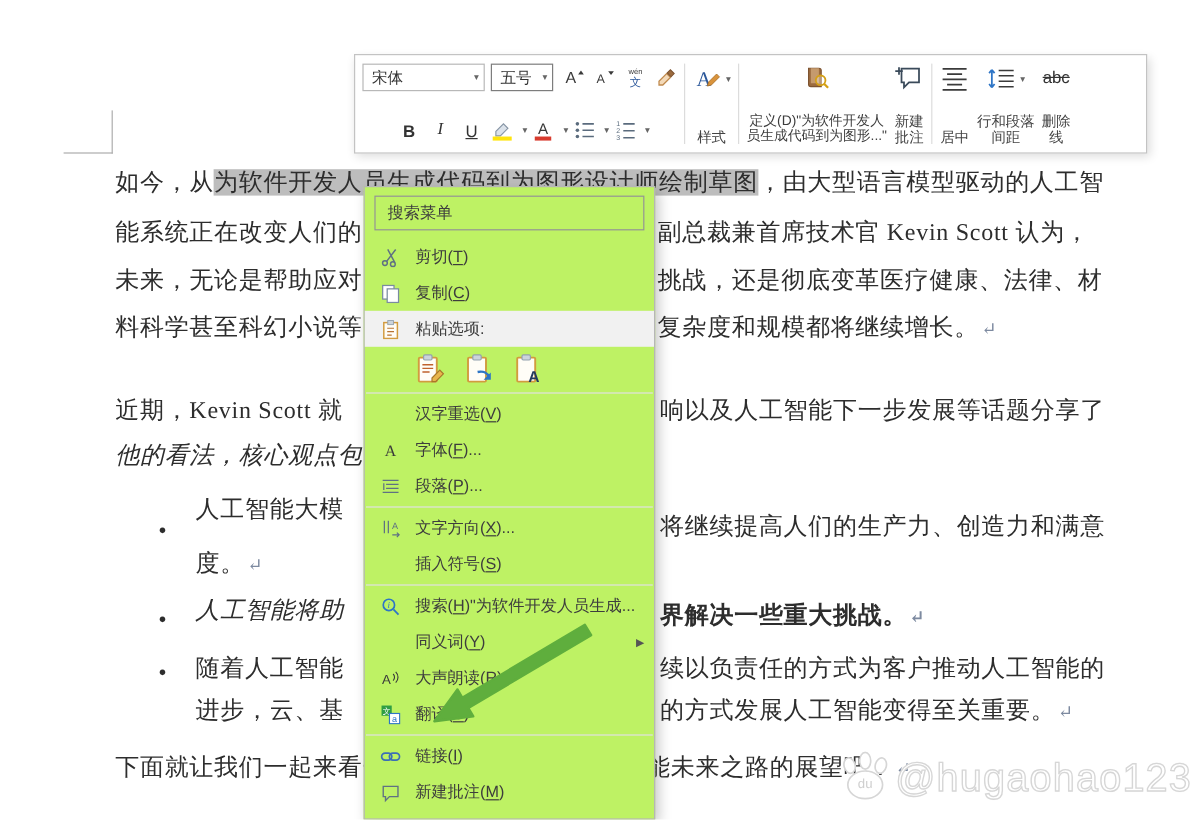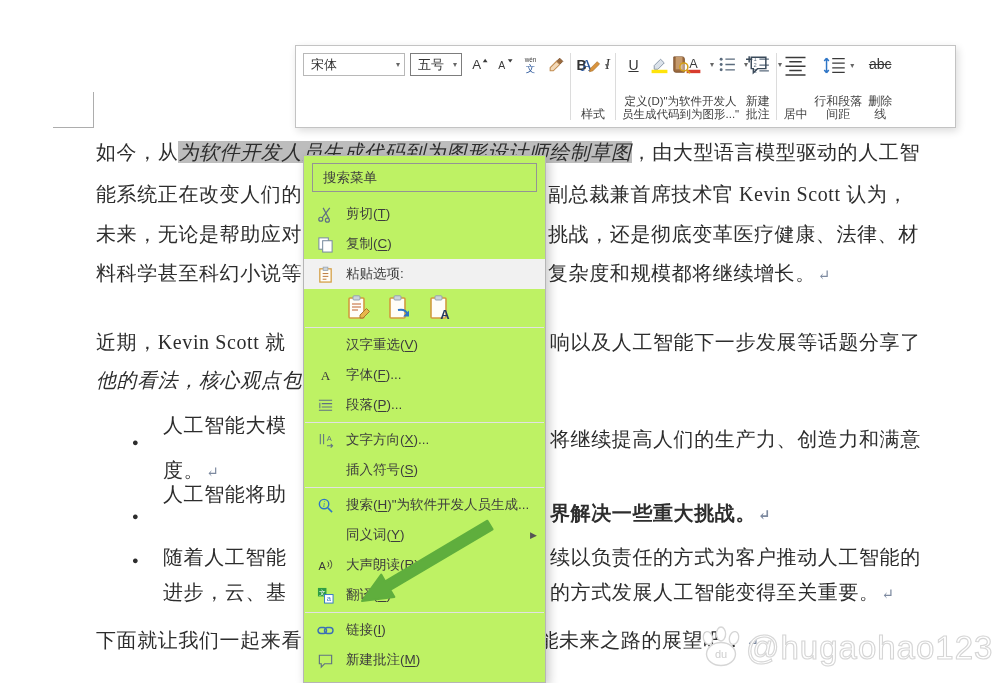--- a/index.html
+++ b/index.html
@@ -4,31 +4,31 @@
 <style>
   html,body{margin:0;padding:0;}
   body{width:996px;height:683px;position:relative;overflow:hidden;background:#ffffff;
        font-family:"Liberation Sans","DejaVu Sans",sans-serif;}
 
   
   #doc-layer{position:absolute;inset:0;z-index:1;}
   .doc-run{position:absolute;white-space:nowrap;
            font-family:"Liberation Serif","DejaVu Serif",serif;
            font-size:20px;letter-spacing:.6px;color:#2d2d2d;line-height:28px;}
-  .doc-run .sel{background:var(--sel);font-style:italic;}
+  .doc-run .sel{background:var(--sel);}
   .doc-run .ret{color:#7d8aa0;font-size:15px;letter-spacing:0;margin-left:2px;}
   .doc-run .bullet{font-size:11px;}
   .crop-mark{position:absolute;left:53px;top:92px;width:40px;height:35px;
              border-right:1px solid #adadad;border-bottom:1px solid #adadad;}
 
   
   .mini-toolbar{position:absolute;left:295px;top:45px;width:661px;height:83px;background:#fff;
     border:1px solid #c3c3c3;box-shadow:2px 3px 8px rgba(0,0,0,.14);display:flex;
     align-items:stretch;z-index:5;padding:2px 3px;box-sizing:border-box;}
-  .tb-left{width:264px;display:flex;flex-direction:row;justify-content:space-between;padding:3px 0 3px 4px;}
+  .tb-left{width:264px;display:flex;flex-direction:column;justify-content:space-between;padding:3px 0 3px 4px;align-items:center;}
   .tb-row{display:flex;align-items:center;gap:1px;height:27px;}
   .combo{border:1px solid #b8b8b8;height:23px;display:flex;align-items:center;
          padding:0 4px 0 7px;font-size:13px;color:#333;box-sizing:border-box;background:#fff;}
   .font-combo{width:102px;justify-content:space-between;}
   .size-combo{width:52px;justify-content:space-between;border-color:#7d7d7d;margin-left:4px;margin-right:3px;}
   .caret{font-size:8px;color:#666;margin-left:3px;}
   .tbtn{border:none;background:none;min-width:25px;height:25px;display:flex;align-items:center;
         justify-content:center;padding:0 1px;font-family:inherit;cursor:default;}
   .tbtn svg{width:19px;height:19px;}
   .tbtn.txt{font-size:14px;color:#333;width:24px;}
@@ -87,21 +87,21 @@
     <div class="doc-run" style="left: 96px; top: 259px;"><span>料科学甚至科幻小说等</span></div>
     <div class="doc-run" style="left: 548px; top: 259px;"><span>复杂度和规模都将继续增长。</span><span class="ret">↵</span></div>
     <div class="doc-run" style="left: 96px; top: 328px;"><span>近期，Kevin Scott 就</span></div>
     <div class="doc-run" style="left: 550px; top: 328px;"><span>响以及人工智能下一步发展等话题分享了</span></div>
     <div class="doc-run" style="left: 96px; top: 366px; font-style: italic;"><span>他的看法，核心观点包</span></div>
     <div class="doc-run" style="left: 132px; top: 425px;"><span class="bullet">●</span></div>
     <div class="doc-run" style="left: 163px; top: 411px;"><span>人工智能大模</span></div>
     <div class="doc-run" style="left: 550px; top: 425px;"><span>将继续提高人们的生产力、创造力和满意</span></div>
     <div class="doc-run" style="left: 163px; top: 456px;"><span>度。</span><span class="ret">↵</span></div>
     <div class="doc-run" style="left: 132px; top: 499px;"><span class="bullet">●</span></div>
-    <div class="doc-run" style="left: 163px; top: 480px;"><span>人工智能将助</span></div>
+    <div class="doc-run" style="left: 163px; top: 495px; font-style: italic;"><span>人工智能将助</span></div>
     <div class="doc-run" style="left: 550px; top: 499px; font-weight: bold;"><span>界解决一些重大挑战。</span><span class="ret">↵</span></div>
     <div class="doc-run" style="left: 132px; top: 543px;"><span class="bullet">●</span></div>
     <div class="doc-run" style="left: 550px; top: 543px;"><span>续以负责任的方式为客户推动人工智能的</span></div>
     <div class="doc-run" style="left: 163px; top: 543px;"><span>随着人工智能</span></div>
     <div class="doc-run" style="left: 163px; top: 578px;"><span>进步，云、基</span></div>
     <div class="doc-run" style="left: 550px; top: 578px;"><span>的方式发展人工智能变得至关重要。</span><span class="ret">↵</span></div>
     <div class="doc-run" style="left: 96px; top: 626px;"><span>下面就让我们一起来看一看 Kevin Scott 对人工智能未来之路的展望吧！</span><span class="ret">↵</span></div>
   </div>
 
 <div class="mini-toolbar">

